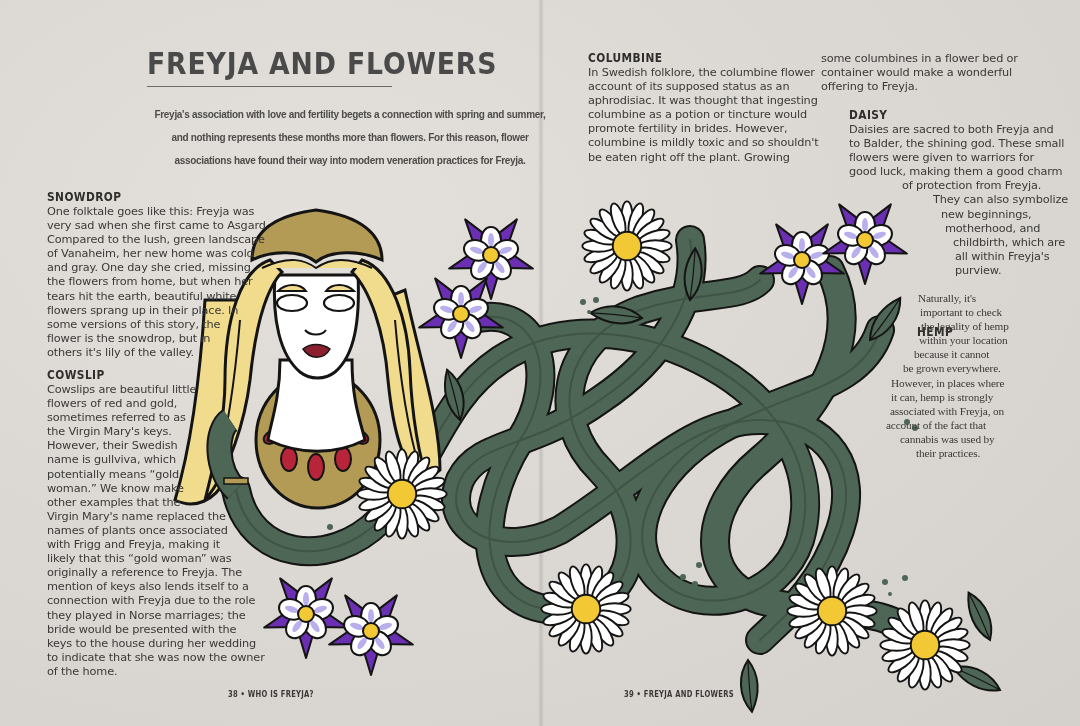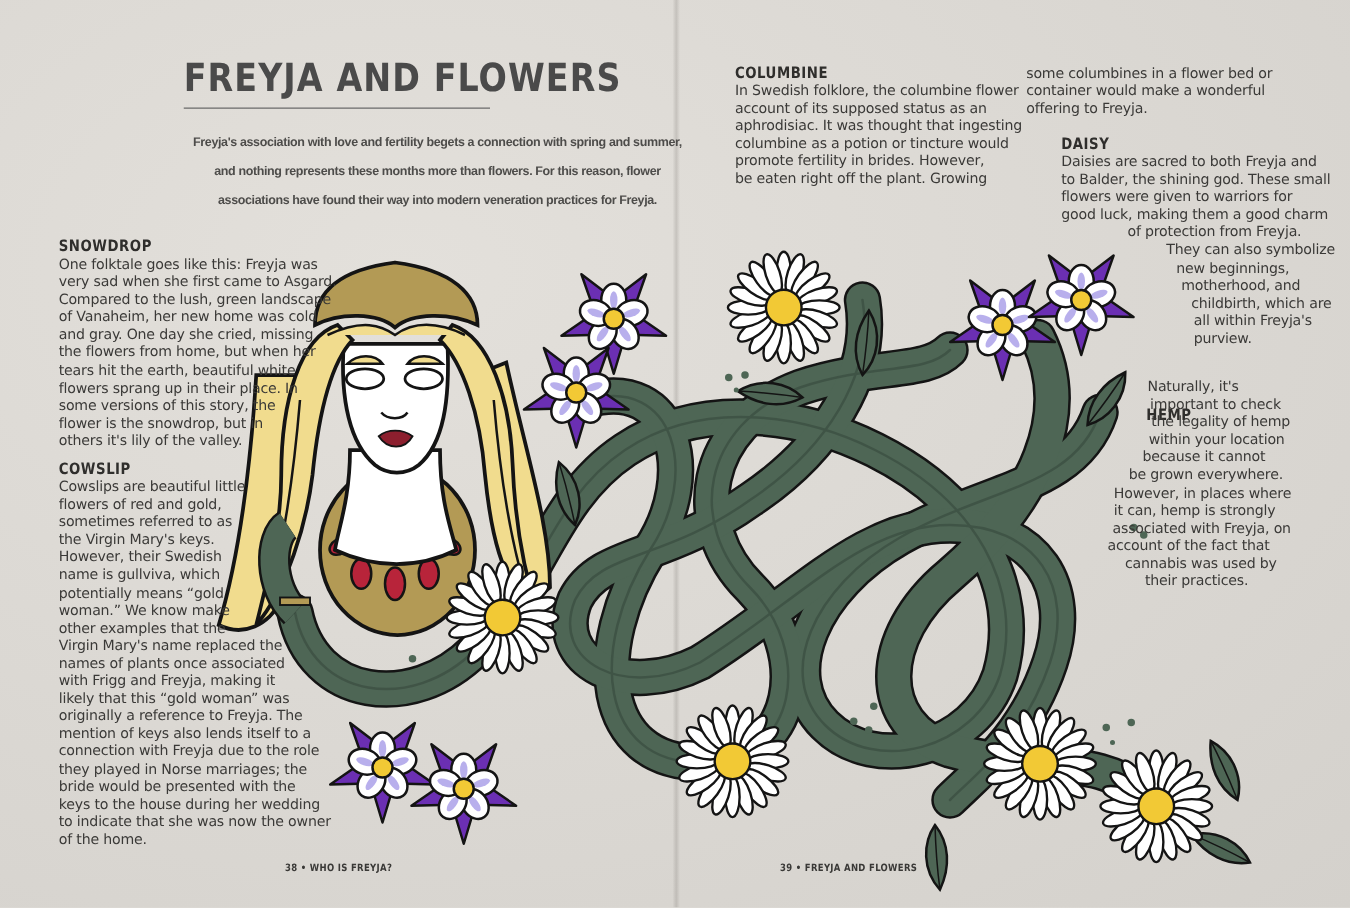--- a/index.html
+++ b/index.html
@@ -279,20 +279,21 @@
 </div>
 
 <div class="section" style="left:588px; top:50px;">
   <span class="heading">COLUMBINE</span>
   <div class="body-text">
     <span class="line">In Swedish folklore, the columbine flower</span>
     <span class="line">account of its supposed status as an</span>
     <span class="line">aphrodisiac. It was thought that ingesting</span>
     <span class="line">columbine as a potion or tincture would</span>
     <span class="line">promote fertility in brides. However,</span>
+    <span class="line">columbine is mildly toxic and so shouldn't</span>
     <span class="line">be eaten right off the plant. Growing</span>
   </div>
 </div>
 <div class="section body-text" style="left:821px; top:52px;">
   <span class="line">some columbines in a flower bed or</span>
   <span class="line">container would make a wonderful</span>
   <span class="line">offering to Freyja.</span>
 </div>
 
 <div class="section" style="left:849px; top:107px;">
@@ -308,21 +309,21 @@
     <span class="line" style="padding-left:96px">motherhood, and</span>
     <span class="line" style="padding-left:104px">childbirth, which are</span>
     <span class="line" style="padding-left:106px">all within Freyja's</span>
     <span class="line" style="padding-left:106px">purview.</span>
   </div>
 </div>
 
 <div class="section" style="left:917px; top:287px;margin-top:37px;">
   <span class="heading">HEMP</span>
 </div>
-<div class="section body-text" style="left:0; top:303px; width:1080px;">
+<div class="section body-text" style="left:0; top:291px; width:1080px;font-family:Liberation Serif, serif;">
   <span class="line" style="padding-left:918px">Naturally, it's</span>
   <span class="line" style="padding-left:920px">important to check</span>
   <span class="line" style="padding-left:921px">the legality of hemp</span>
   <span class="line" style="padding-left:919px">within your location</span>
   <span class="line" style="padding-left:914px">because it cannot</span>
   <span class="line" style="padding-left:903px">be grown everywhere.</span>
   <span class="line" style="padding-left:891px">However, in places where</span>
   <span class="line" style="padding-left:891px">it can, hemp is strongly</span>
   <span class="line" style="padding-left:890px">associated with Freyja, on</span>
   <span class="line" style="padding-left:886px">account of the fact that</span>

